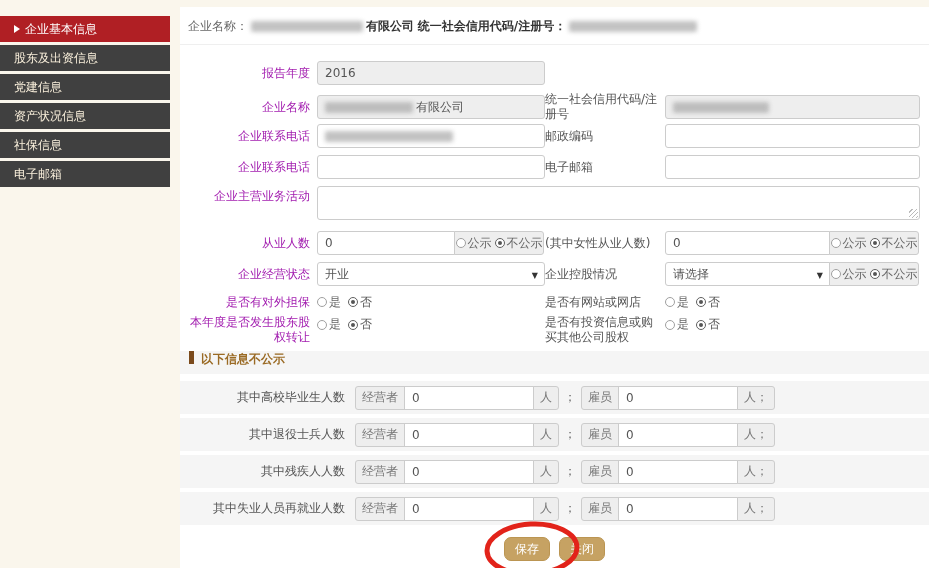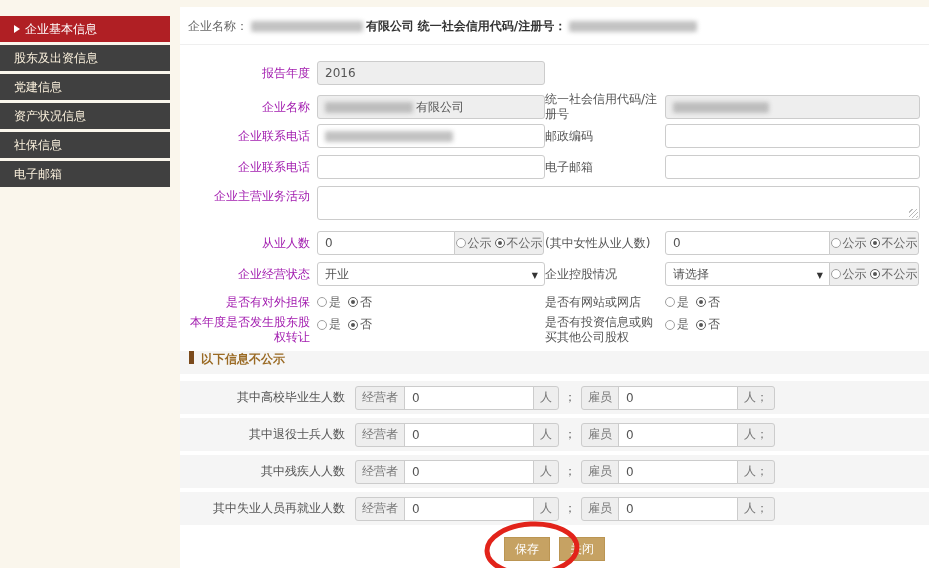--- a/index.html
+++ b/index.html
@@ -62,21 +62,21 @@
   .sect { height:23px; background:#f5f5f5; display:flex; align-items:flex-start; padding-left:9px; margin-bottom:7px; }
   .sect .bar { width:5px; height:13px; background:#7a4a1c; margin-right:7px; }
   .sect .stitle { color:#9a6a24; font-weight:bold; }
 
   .prow { height:33px; background:#f5f5f5; display:flex; align-items:center; margin-bottom:4px; }
   .plab { width:165px; text-align:right; color:#555; flex:none; }
   .pgrp { display:flex; align-items:center; margin-left:10px; }
   .psep { margin:0 5px; color:#666; }
 
   .footer { position:relative; margin-top:12px; display:flex; justify-content:center; gap:9px; }
-  .btn { background:#c6a263; color:#fff; border:1px solid #bb9552; border-radius:0;
+  .btn { background:#c6a263; color:#fff; border:1px solid #bb9552; border-radius:7px;
          height:24px; padding:0 10px; font:12px "DejaVu Sans","Liberation Sans",sans-serif; cursor:pointer; }
   .circle { position:absolute; left:301px; top:-17px; width:102px; height:58px; pointer-events:none; }
 
   
   .mb7{margin-bottom:7px}.mb2{margin-bottom:2px}.mb10{margin-bottom:10px}
   .mb5{margin-bottom:5px}.mb6{margin-bottom:6px}.mb4{margin-bottom:4px}
   .h30{min-height:30px}.h26{min-height:26px}.h18{min-height:18px}
 </style>
 </head>
 <body>

